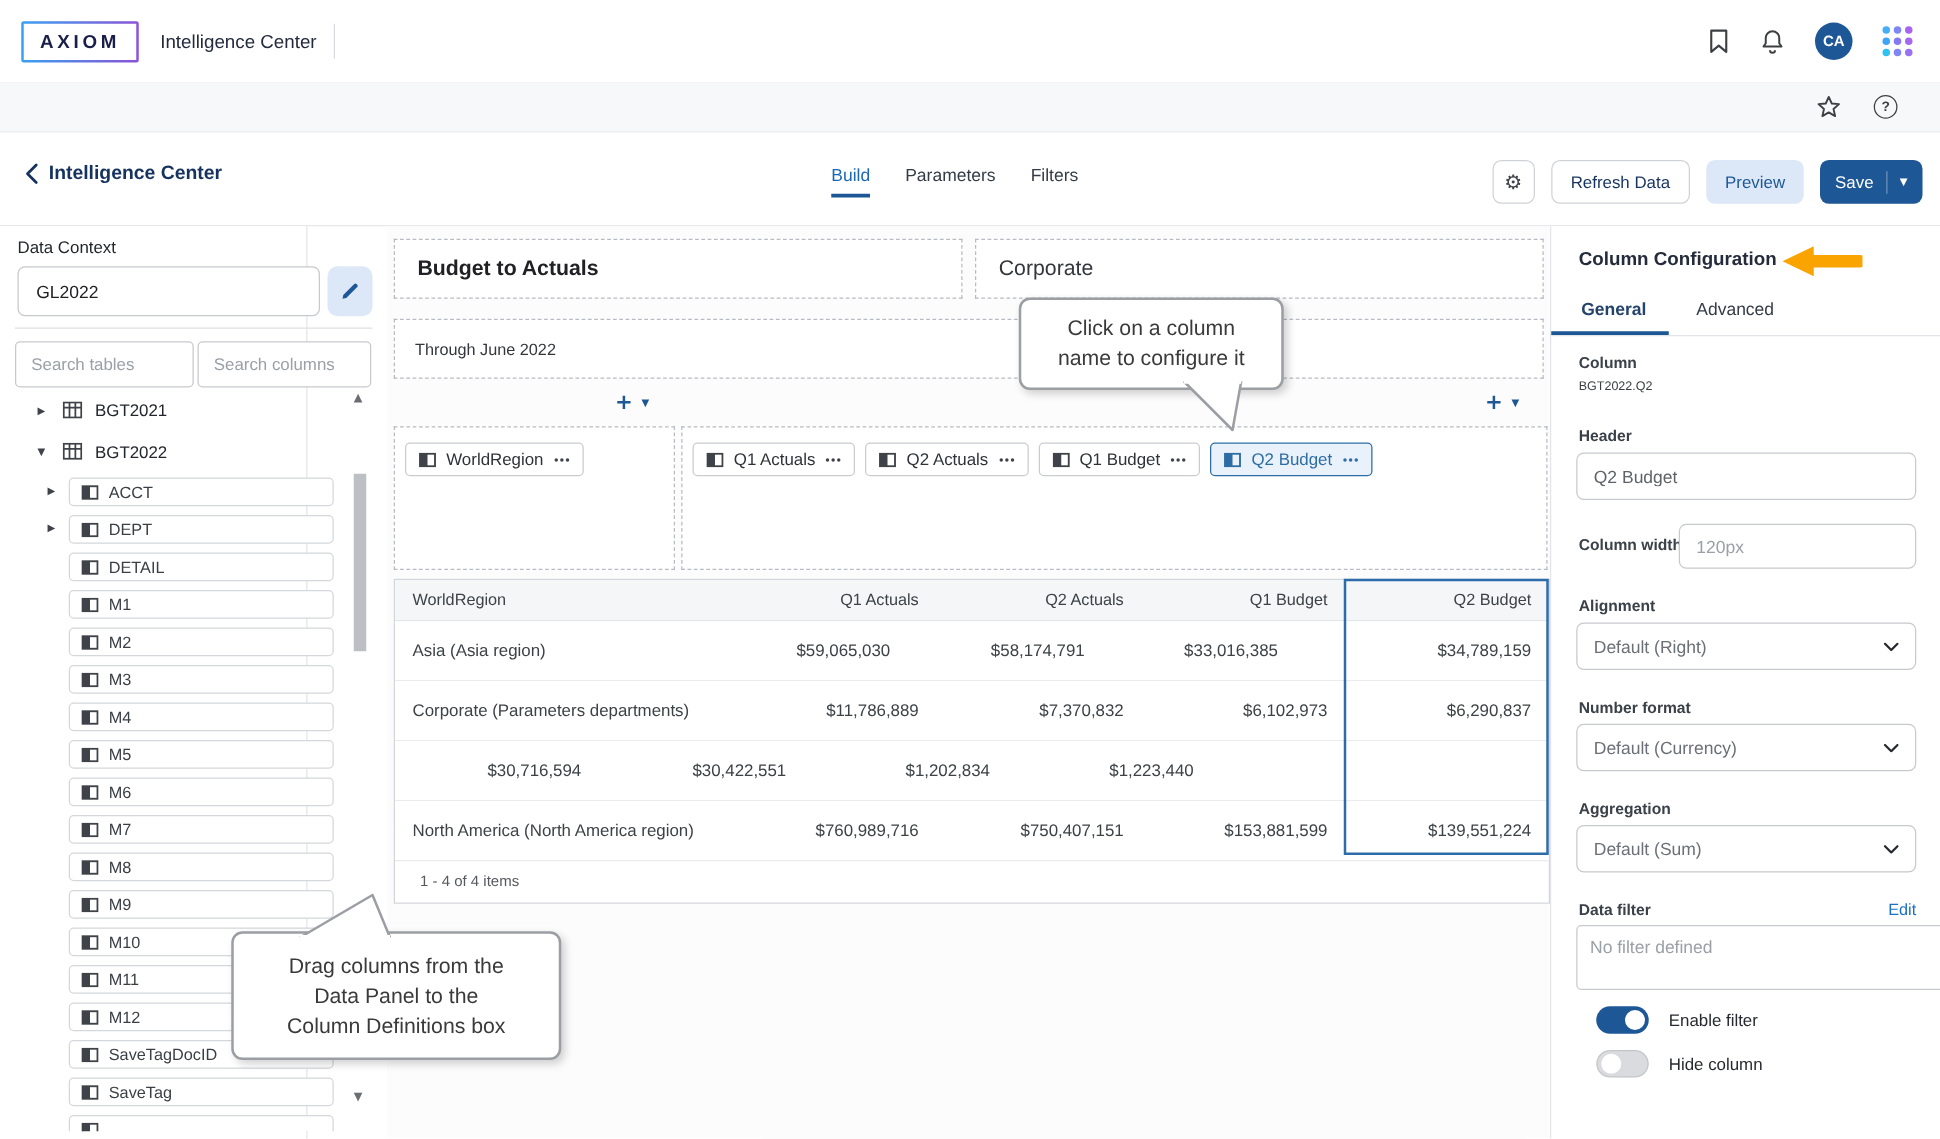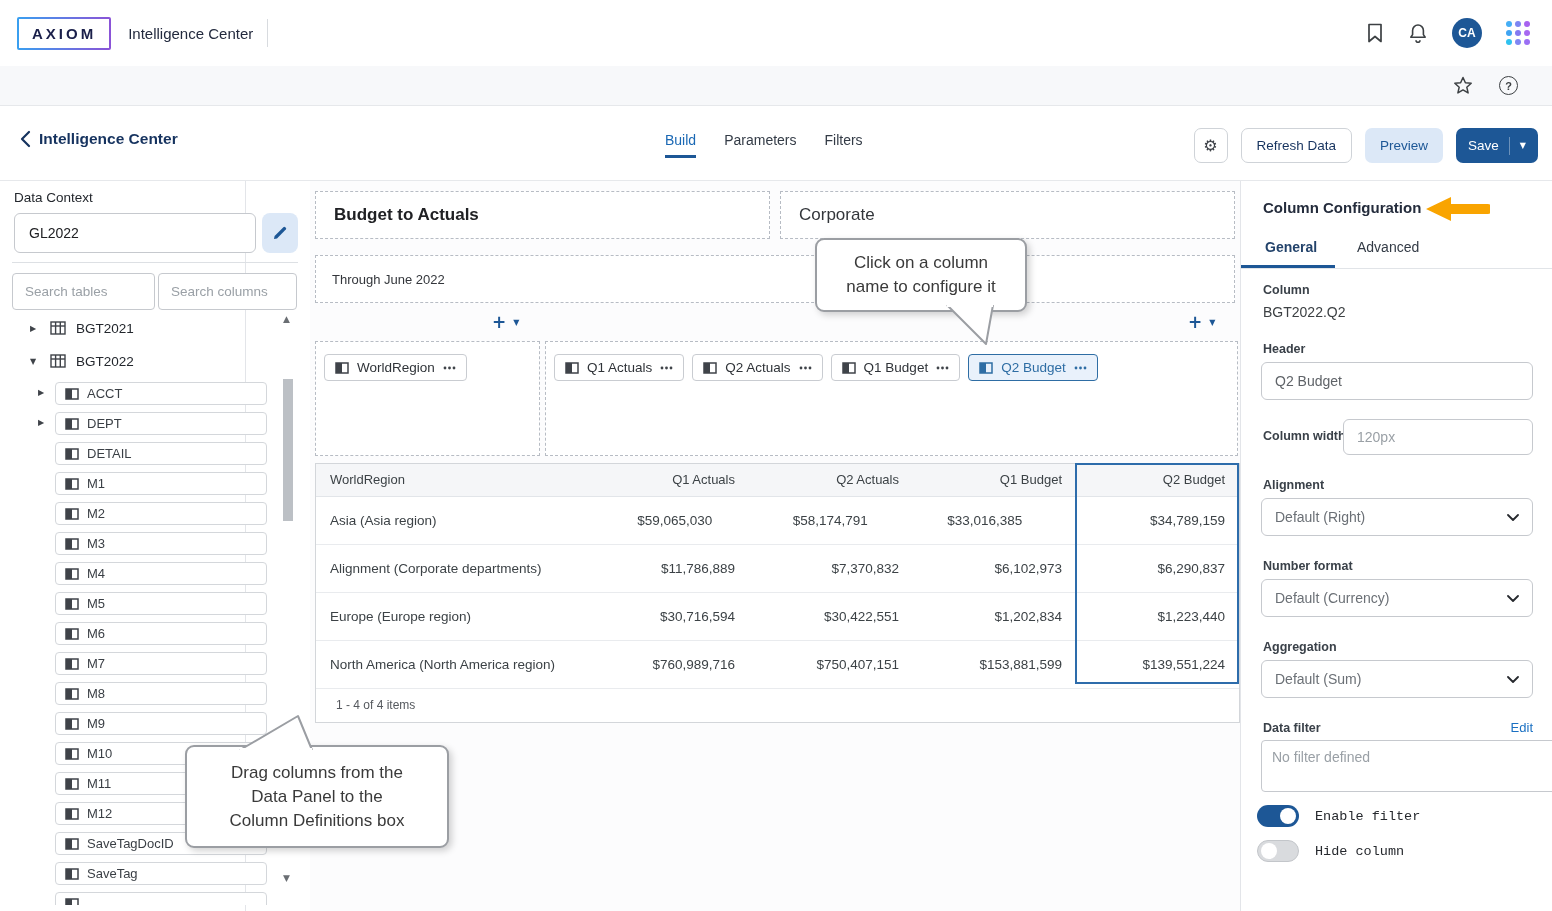--- a/index.html
+++ b/index.html
@@ -92,30 +92,30 @@
   .sel-col-overlay{position:absolute;left:765px;top:282px;width:164px;height:221px;border:2px solid #2d6cab;box-sizing:border-box;pointer-events:none;}
 
   
   .cfg-title{position:absolute;left:22px;top:18px;font-size:15px;font-weight:bold;color:#242c3c;}
   .cfg-tabs{position:absolute;left:0;top:52px;width:312px;height:36px;border-bottom:1px solid #e1e4e8;box-sizing:border-box;}
   .cfg-tab{position:absolute;top:6px;font-size:14px;color:#333b46;}
   .cfg-tab.general{left:24px;color:#23436b;font-weight:bold;}
   .cfg-tab-underline{position:absolute;left:0;bottom:0;width:94px;height:3px;background:#1d5796;}
   .cfg-tab.advanced{left:116px;}
   .cfg-label{position:absolute;left:22px;font-size:12.5px;font-weight:bold;color:#3a4149;}
-  .cfg-value{position:absolute;left:22px;font-size:14px;color:#3c4043;}
+  .cfg-value{position:absolute;left:22px;font-size:10px;color:#3c4043;}
   .cfg-input{position:absolute;border:1px solid #c6c9ce;border-radius:6px;font-size:14px;color:#5f6368;padding:0 13px;box-sizing:border-box;font-family:inherit;background:#fff;}
   .cfg-input::placeholder{color:#9aa0a6;}
   .cfg-select{position:absolute;left:20px;width:272px;height:38px;border:1px solid #c6c9ce;border-radius:6px;background:#fff;display:flex;align-items:center;justify-content:space-between;padding:0 13px;box-sizing:border-box;}
   .cfg-select span{font-size:14px;color:#6b7076;}
   .filter-row{position:absolute;left:22px;top:539px;width:270px;display:flex;justify-content:space-between;align-items:center;}
   .edit-link{font-size:13px;color:#1a70c2;}
   .cfg-textarea{position:absolute;left:20px;top:559px;width:327px;height:52px;border:1px solid #c6c9ce;border-radius:4px;font-size:14px;padding:8px 10px;box-sizing:border-box;resize:none;font-family:inherit;}
   .cfg-textarea::placeholder{color:#9aa0a6;}
-  .toggle-row{position:absolute;left:16px;display:flex;align-items:center;gap:16px;font-family:Liberation Mono, monospace;}
+  .toggle-row{position:absolute;left:36px;display:flex;align-items:center;gap:16px;}
   .toggle{width:42px;height:22px;border-radius:11px;position:relative;box-sizing:border-box;}
   .toggle.on{background:#1d5796;}
   .toggle.off{background:#d9dbde;border:1px solid #c3c6ca;}
   .toggle .knob{position:absolute;top:3px;width:16px;height:16px;border-radius:50%;background:#fff;}
   .toggle.on .knob{right:3px;}
   .toggle.off .knob{left:3px;top:2px;}
   .toggle-label{font-size:13.5px;color:#26292e;}
 
   
   .tip{position:absolute;background:#fff;border:2px solid #9b9ea3;border-radius:9px;box-shadow:3px 3px 7px rgba(0,0,0,.18);color:#3a3a3a;font-size:17px;line-height:1.4;text-align:center;white-space:pre-line;z-index:50;}
@@ -549,28 +549,27 @@
           <div class="cell num" style="width: 163px;">Q2 Budget</div>
         </div>
         <div class="tbl-row">
           <div class="cell lbl" style="width: 270px;">Asia (Asia region)</div>
           <div class="cell num" style="width: 163px;">$59,065,030</div>
           <div class="cell num" style="width: 164px;">$58,174,791</div>
           <div class="cell num" style="width: 163px;">$33,016,385</div>
           <div class="cell num" style="width: 163px; margin-left: 48px;">$34,789,159</div>
         </div>
         <div class="tbl-row">
-          <div class="cell lbl" style="width: 270px;">Alignment (Corporate departments)</div>
+          <div class="cell lbl" style="width: 270px;">Corporate (Parameters departments)</div>
           <div class="cell num" style="width: 163px;">$11,786,889</div>
           <div class="cell num" style="width: 164px;">$7,370,832</div>
           <div class="cell num" style="width: 163px;">$6,102,973</div>
           <div class="cell num" style="width: 163px;">$6,290,837</div>
         </div>
         <div class="tbl-row">
-          <div class="cell lbl" style="width: 270px;">Europe (Europe region)</div>
           <div class="cell num" style="width: 163px;">$30,716,594</div>
           <div class="cell num" style="width: 164px;">$30,422,551</div>
           <div class="cell num" style="width: 163px;">$1,202,834</div>
           <div class="cell num" style="width: 163px;">$1,223,440</div>
         </div>
         <div class="tbl-row">
           <div class="cell lbl" style="width: 270px;">North America (North America region)</div>
           <div class="cell num" style="width: 163px;">$760,989,716</div>
           <div class="cell num" style="width: 164px;">$750,407,151</div>
           <div class="cell num" style="width: 163px;">$153,881,599</div>

